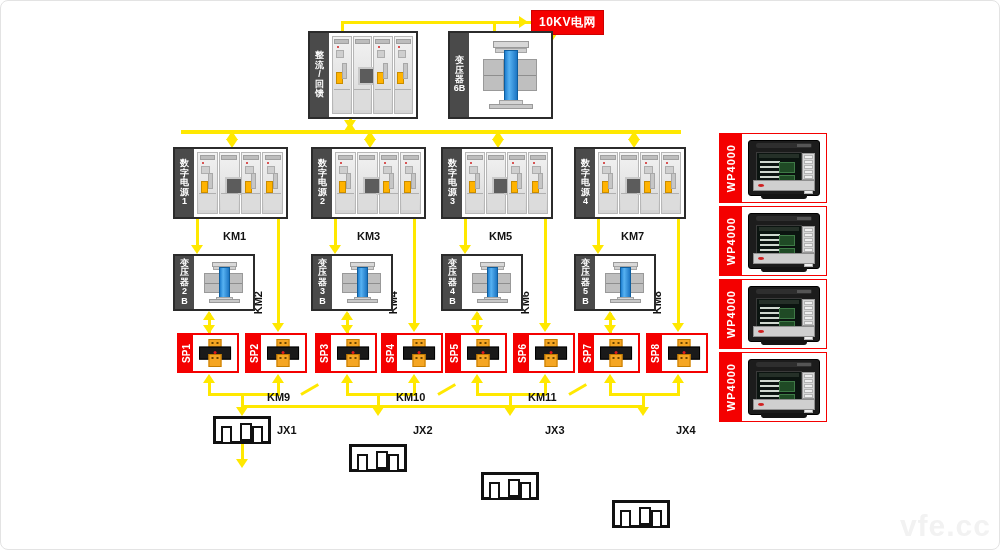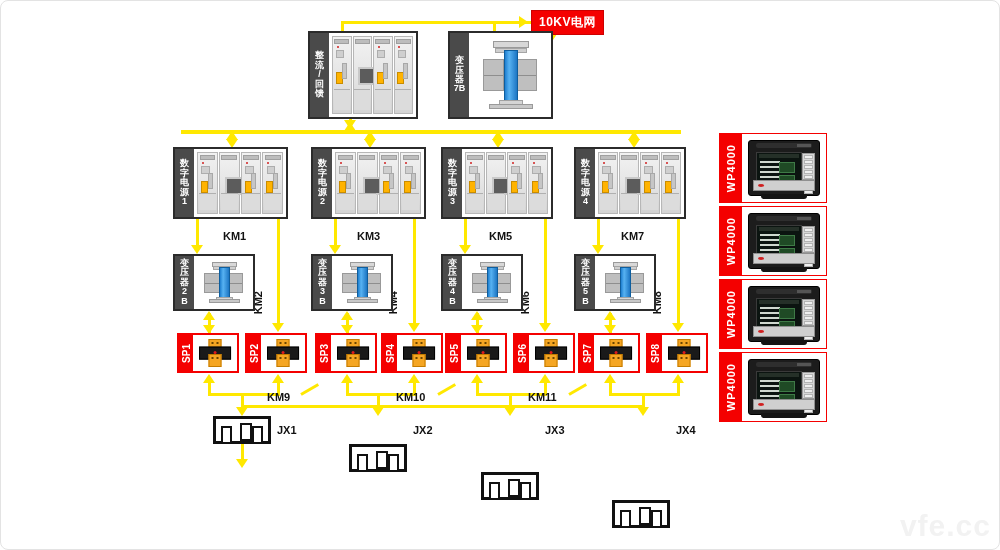--- a/index.html
+++ b/index.html
@@ -161,21 +161,21 @@
           </div>
       </div>
     </div>
   </div>
 
   <div class="cab abs" style="left:447px;top:30px;width:105px;height:88px;">
     <div class="cab-tab">
       <span>变</span>
       <span>压</span>
       <span>器</span>
-      <span>7B</span>
+      <span>6B</span>
     </div>
     <div class="cab-body">
       <div class="tfm">
         <i class="top-bar"></i>
           <i class="top-bar2"></i>
           <i class="winL"></i>
           <i class="winR"></i>
           <i class="coil"></i>
           <i class="foot2"></i>
           <i class="foot"></i>

